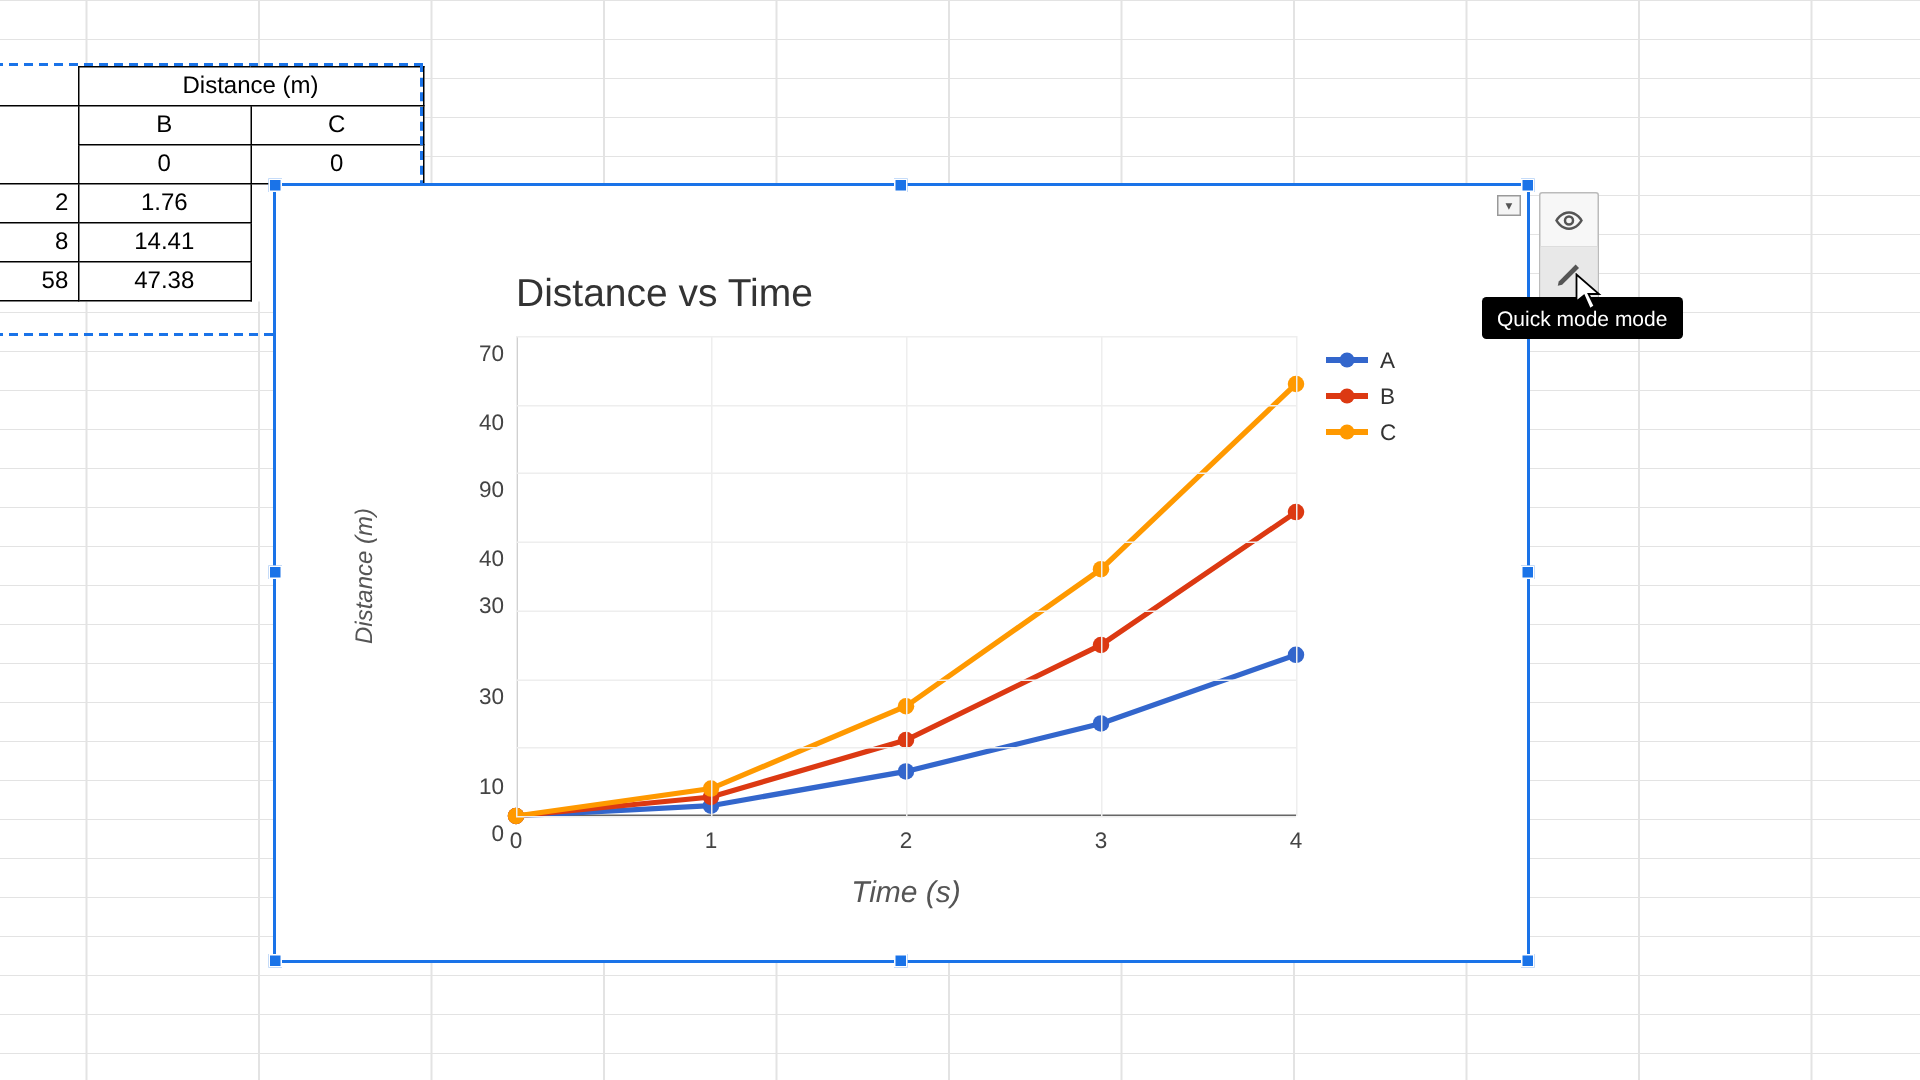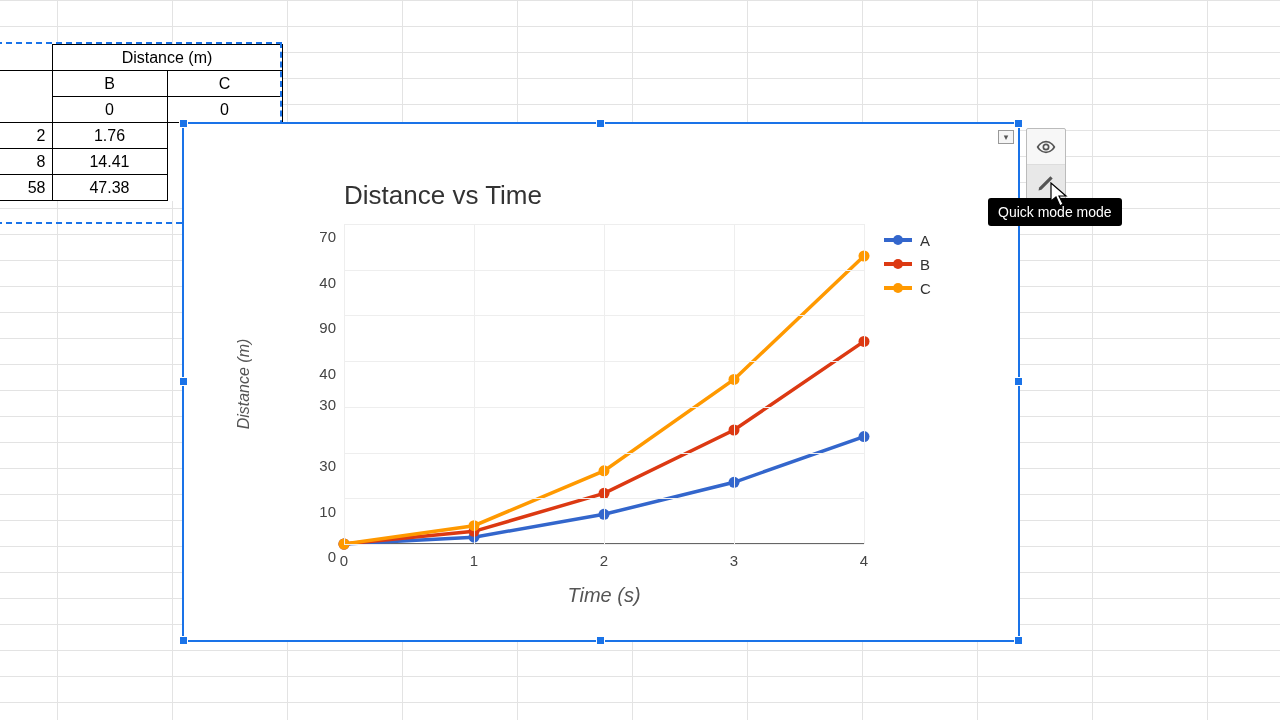--- a/index.html
+++ b/index.html
@@ -310,21 +310,21 @@
         <circle cx="130" cy="301.7142857142857" r="5.5" fill="#ff9900" class="series-pt"></circle>
         <circle cx="260" cy="246.85714285714286" r="5.5" fill="#ff9900" class="series-pt"></circle>
         <circle cx="390" cy="155.42857142857144" r="5.5" fill="#ff9900" class="series-pt"></circle>
         <circle cx="520" cy="32" r="5.5" fill="#ff9900" class="series-pt"></circle>
       </svg>
     <div class="axis-x-label">Time (s)</div>
     <div class="axis-y-label">Distance (m)</div>
   <div class="hgrid" style="top: 320px;"></div>
       <div class="ytick" style="top: 320px;">0</div>
       <div class="hgrid" style="top: 274.286px;"></div>
-      <div class="ytick" style="top: 275px;">10</div>
+      <div class="ytick" style="top: 289px;">10</div>
       <div class="hgrid" style="top: 228.571px;"></div>
       <div class="ytick" style="top: 228.571px;">30</div>
       <div class="hgrid" style="top: 182.857px;"></div>
       <div class="ytick" style="top: 168px;">30</div>
       <div class="hgrid" style="top: 137.143px;"></div>
       <div class="ytick" style="top: 137.143px;">40</div>
       <div class="hgrid" style="top: 91.4286px;"></div>
       <div class="ytick" style="top: 91.4286px;">90</div>
       <div class="hgrid" style="top: 45.7143px;"></div>
       <div class="ytick" style="top: 45.7143px;">40</div>

